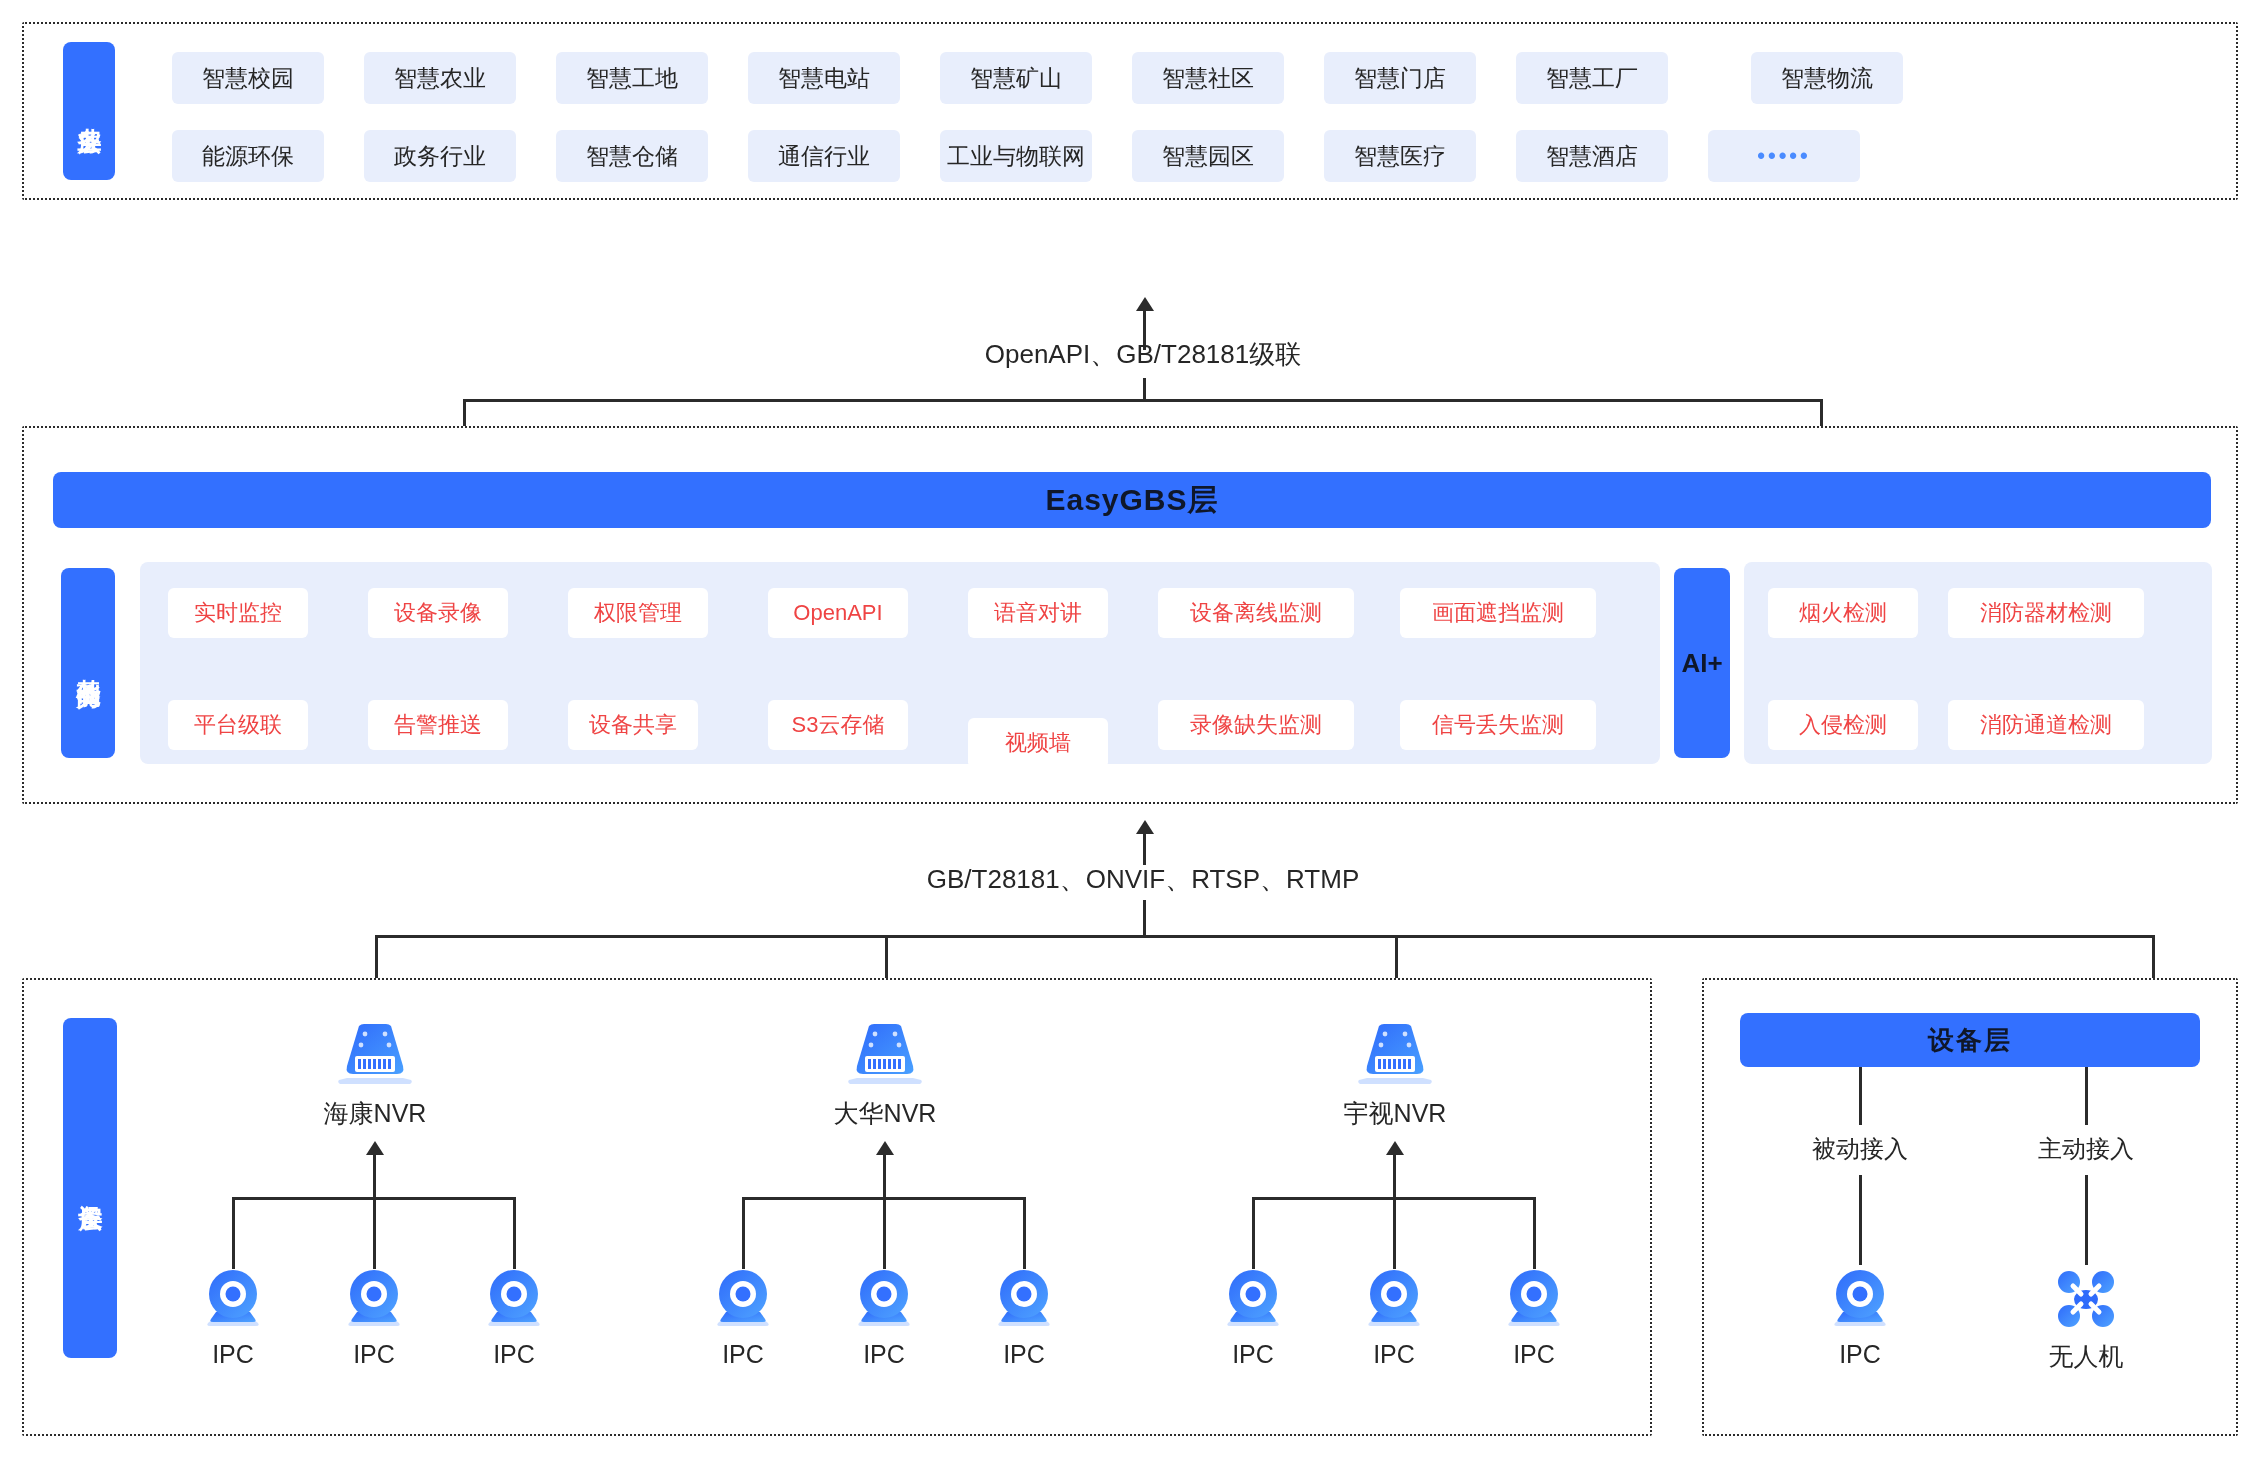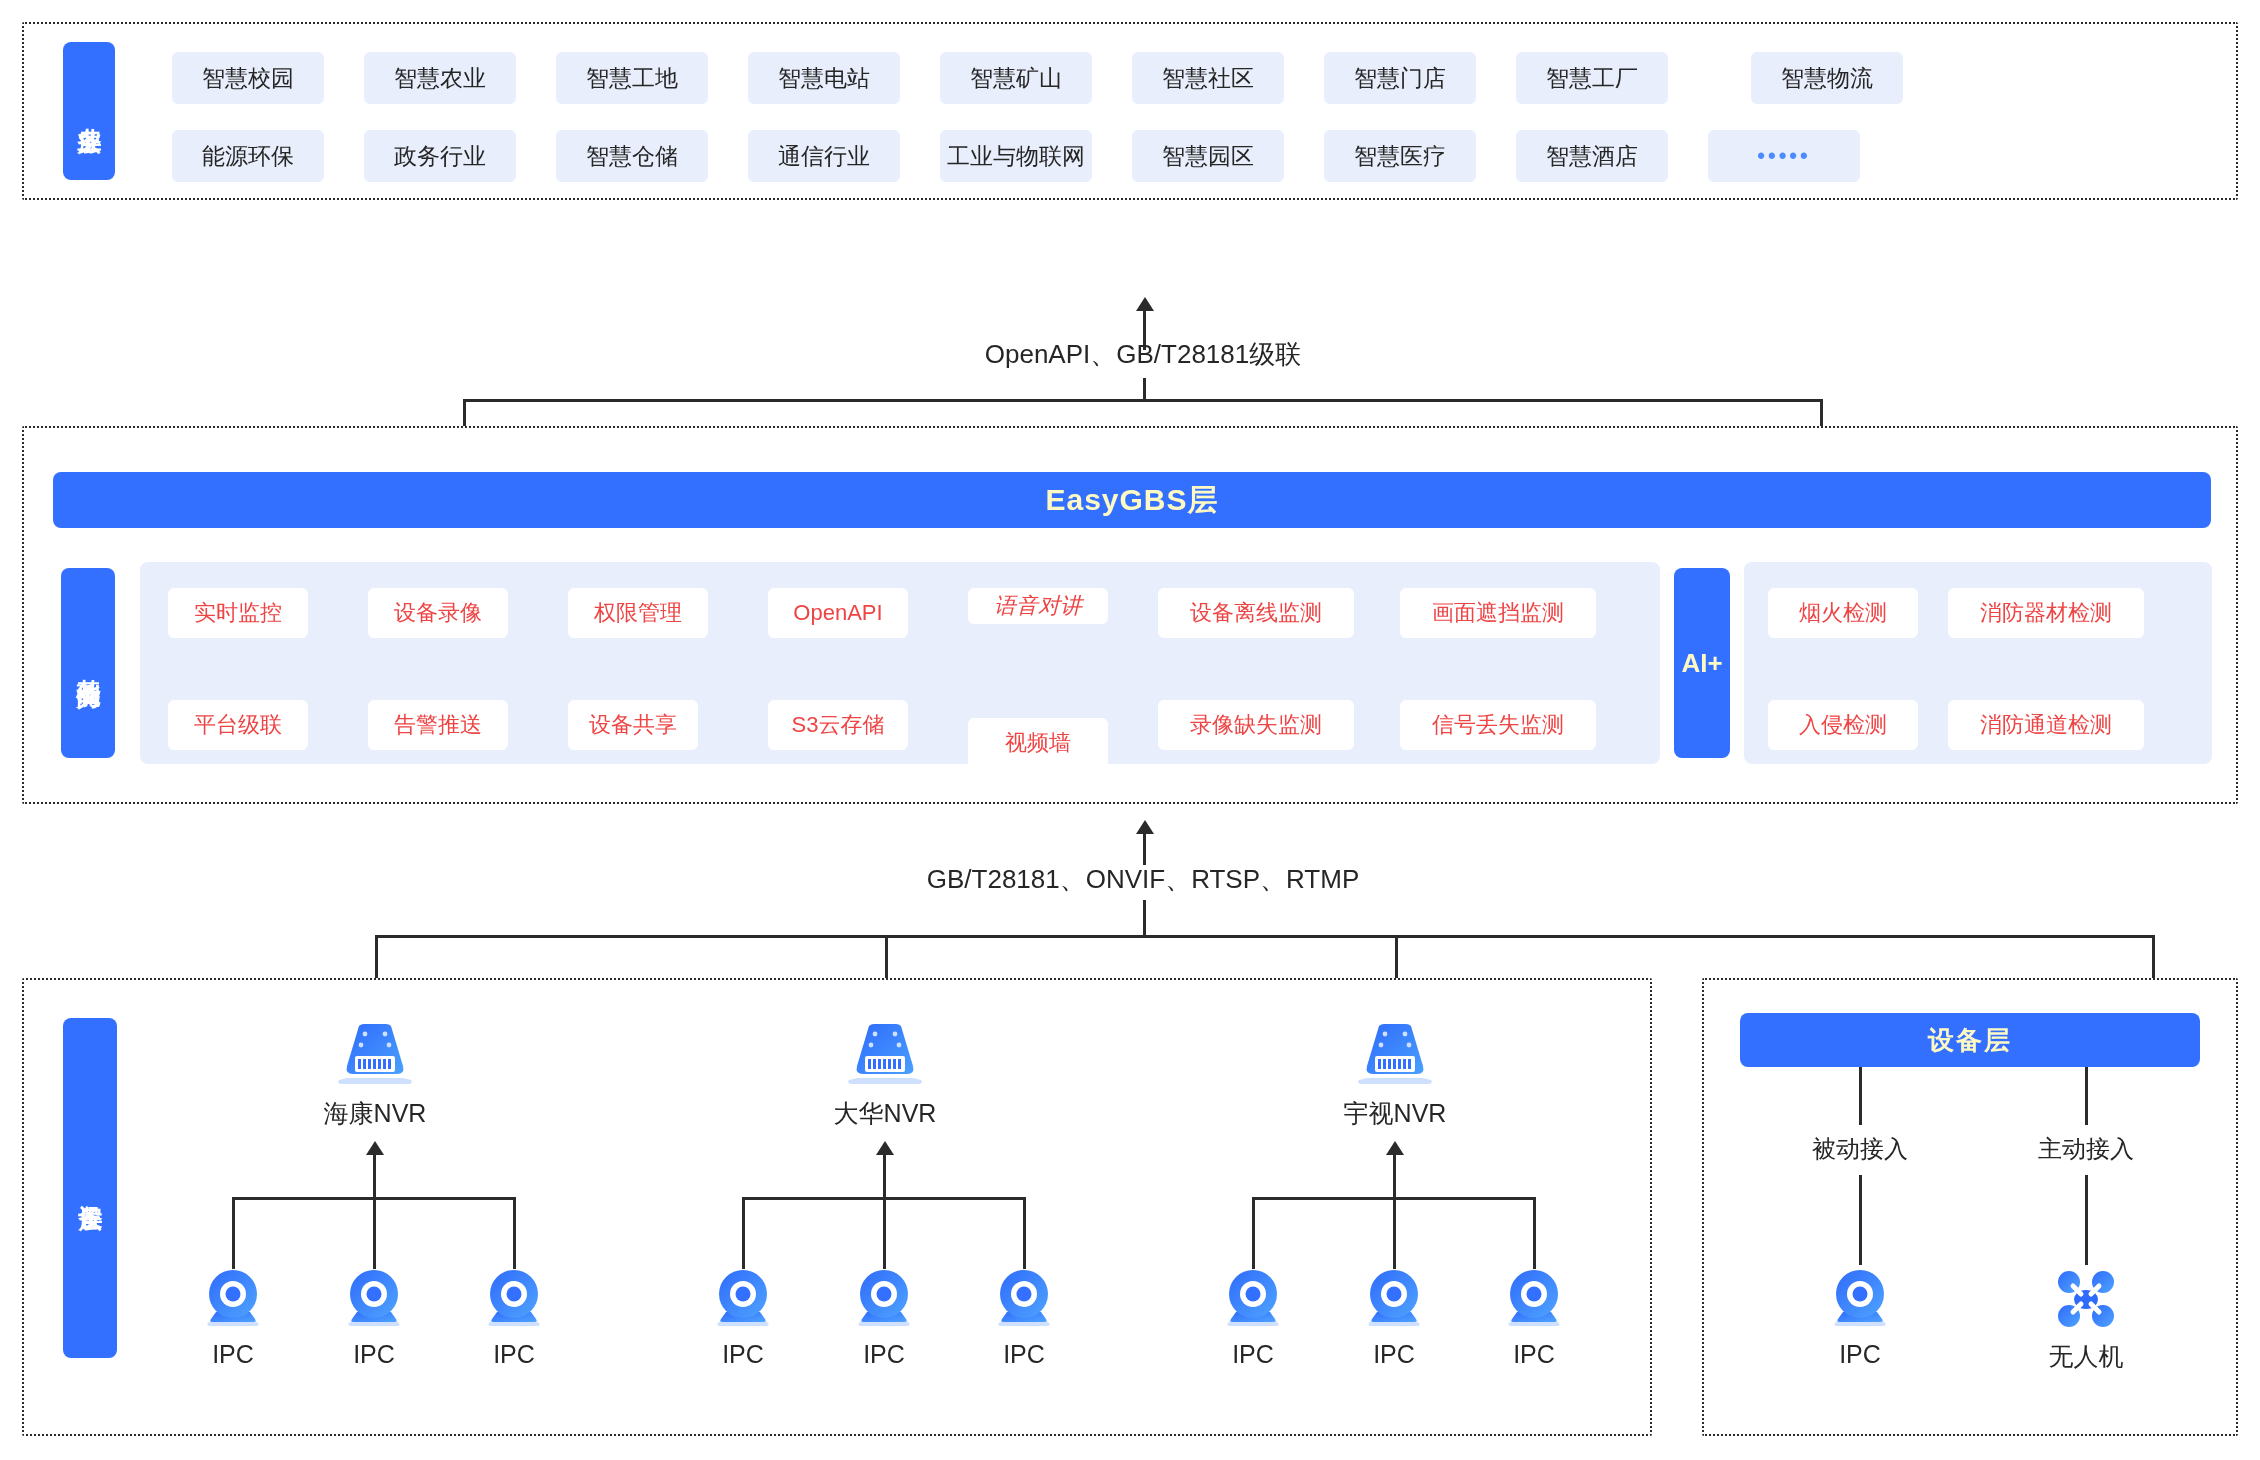--- a/index.html
+++ b/index.html
@@ -63,21 +63,21 @@
     font-size: 22px;
     color: #ef4444;
     white-space: nowrap;
   }
 
   
   .blue-bar {
     position: absolute;
     background: #3370ff;
     border-radius: 8px;
-    color: #fef9c3;
+    color: #0f172a;
     display: flex;
     align-items: center;
     justify-content: center;
     font-weight: 700;
   }
 
   
   .pale-panel {
     position: absolute;
     background: #e8eefc;
@@ -168,21 +168,21 @@
   <div class="blue-bar" style="left:53px; top:472px; width:2158px; height:56px; font-size:30px; letter-spacing:1px;">EasyGBS层</div>
 
   <div class="side-label" style="left:61px; top:568px; width:54px; height:190px;">基础能力</div>
 
   <div class="pale-panel" style="left:140px; top:562px; width:1520px; height:202px;"></div>
 
   <div class="wchip" style="left:168px;  top:588px; width:140px; height:50px;">实时监控</div>
   <div class="wchip" style="left:368px;  top:588px; width:140px; height:50px;">设备录像</div>
   <div class="wchip" style="left:568px;  top:588px; width:140px; height:50px;">权限管理</div>
   <div class="wchip" style="left:768px;  top:588px; width:140px; height:50px;">OpenAPI</div>
-  <div class="wchip" style="left:968px;  top:588px; width:140px; height:36px;font-style:italic;">语音对讲</div>
+  <div class="wchip" style="left:968px;  top:588px; width:140px; height:50px;">语音对讲</div>
   <div class="wchip" style="left:1158px; top:588px; width:196px; height:50px;">设备离线监测</div>
   <div class="wchip" style="left:1400px; top:588px; width:196px; height:50px;">画面遮挡监测</div>
 
   <div class="wchip" style="left:168px;  top:700px; width:140px; height:50px;">平台级联</div>
   <div class="wchip" style="left:368px;  top:700px; width:140px; height:50px;">告警推送</div>
   <div class="wchip" style="left:568px;  top:700px; width:130px; height:50px;">设备共享</div>
   <div class="wchip" style="left:768px;  top:700px; width:140px; height:50px;">S3云存储</div>
   <div class="wchip" style="left:968px;  top:700px; width:140px; height:50px;margin-top:18px;">视频墙</div>
   <div class="wchip" style="left:1158px; top:700px; width:196px; height:50px;">录像缺失监测</div>
   <div class="wchip" style="left:1400px; top:700px; width:196px; height:50px;">信号丢失监测</div>

